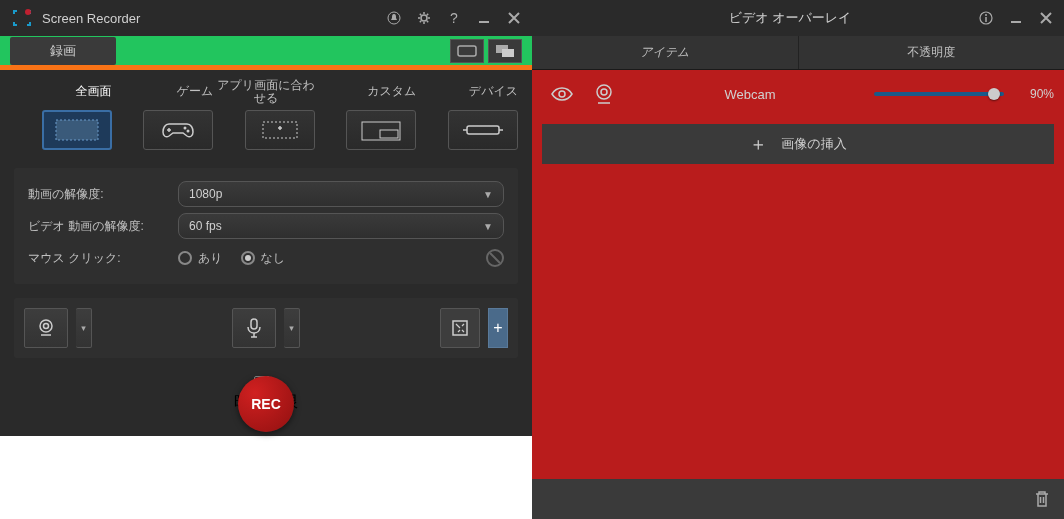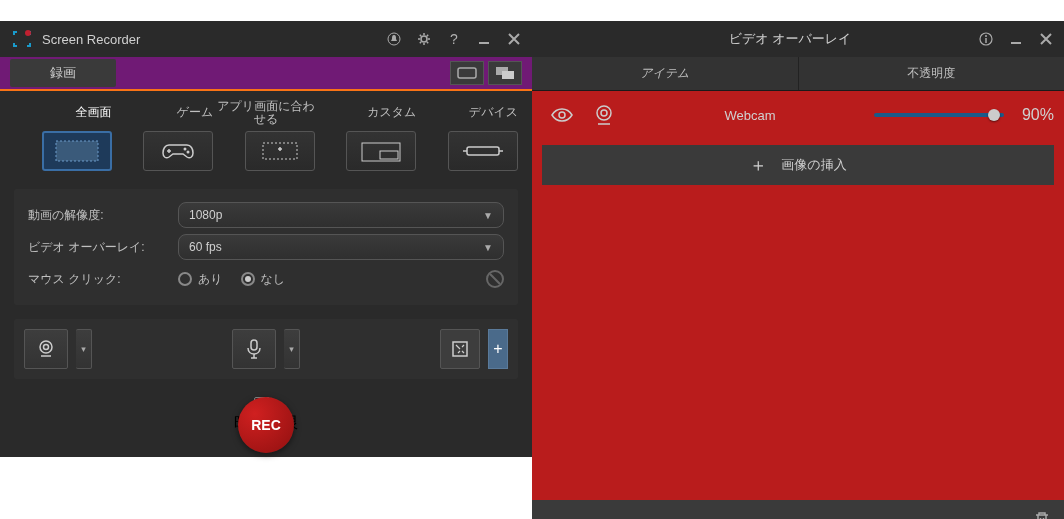--- a/index.html
+++ b/index.html
@@ -1,30 +1,30 @@
 <!DOCTYPE html>
 <html><head>
 <meta charset="utf-8">
 <style>
 * { margin: 0; padding: 0; box-sizing: border-box; font-family: "Segoe UI", Arial, sans-serif; }
 body { background: #fff; width: 1064px; height: 519px; overflow: hidden; }
-.app { display: flex; width: 1064px; height: 398px; margin-top: 21px; }
+.app { display: flex; width: 1064px; height: 398px; }
 .panel-left { width: 532px; height: 519px; background: #2a2a2a; display: flex; flex-direction: column; }
 .panel-right { width: 532px; height: 519px; background: #b91c1c; display: flex; flex-direction: column; }
 
 
 .titlebar { height: 36px; display: flex; align-items: center; padding: 0 10px; background: #2a2a2a; }
 .titlebar .logo { width: 24px; height: 24px; margin-right: 8px; display:flex; align-items:center; justify-content:center; }
 .titlebar .title { color: #d0d0d0; font-size: 13px; flex: 1; }
 .titlebar .title.center { text-align: center; flex: 1; }
 .titlebar .tb-icons { display: flex; align-items: center; gap: 14px; }
 .titlebar .tb-icon { color: #b0b0b0; font-size: 14px; cursor: pointer; display:flex; align-items:center; justify-content:center; width:16px; height:16px; }
 
 
-.tabrow { height: 34px; display: flex; align-items: center; padding: 0 10px; background: #701a75; border-bottom: 2px solid #f97316; text-align: right; }
+.tabrow { height: 34px; display: flex; align-items: center; padding: 0 10px; background: #22c55e; border-bottom: 5px solid #f97316; text-align: right; }
 .tab-btn { height: 28px; padding: 0 40px; background: #3a3a3a; color: #d0d0d0; font-size: 13px; display: flex; align-items: center; border-radius: 2px; cursor:pointer; }
 .tabrow .spacer { flex: 1; }
 .tabrow .rightbtn { width: 34px; height: 24px; background: #3a3a3a; border: 1px solid #555; margin-left: 4px; display:flex; align-items:center; justify-content:center; cursor:pointer; }
 
 
 .mode-row { display: flex; padding: 8px 14px 4px; gap: 4px; }
 .mode-item { flex: 1; text-align: center; color: #c0c0c0; font-size: 12px; display:flex; flex-direction:column; align-items:flex-end; gap:4px; cursor:pointer; }
 .mode-item .label { height: 28px; display:flex; align-items:center; justify-content:center; line-height:1.1; }
 .mode-item .icon-box { width: 70px; height: 40px; background: linear-gradient(#333,#2a2a2a); border: 1px solid #555; border-radius: 3px; display:flex; align-items:center; justify-content:center; }
 .mode-item.selected .icon-box { border: 2px solid #3a6ea5; background: #1e3a5a; }
@@ -64,21 +64,21 @@
 .r-header .col { flex:1; text-align:center; color:#c0c0c0; font-size:12px; display:flex; align-items:center; justify-content:center; background:#333; }
 .r-header .col:first-child { border-right:1px solid #222;font-style:italic; }
 
 .r-row { height: 48px; display:flex; align-items:center; padding:0 10px; }
 .eye { width:40px; display:flex; justify-content:center; cursor:pointer; }
 .item-icon { width:44px; display:flex; justify-content:center; }
 .item-name { flex:1; text-align:center; color:#d0d0d0; font-size:13px; }
 .slider-wrap { width:180px; display:flex; align-items:center; gap:10px; }
 .slider { flex:1; height:4px; background:#1a5a8a; border-radius:2px; position:relative; cursor:pointer; }
 .slider .knob { position:absolute; width:12px; height:12px; background:#ccc; border-radius:50%; top:-4px; box-shadow:0 1px 2px rgba(0,0,0,0.5); }
-.opacity-val { width:40px; color:#d0d0d0; font-size:16px; text-align:right; }
+.opacity-val { width:40px; color:#d0d0d0; font-size:12px; text-align:right; }
 
 .insert-row { height:40px; background:#3a3a3a; display:flex; align-items:center; justify-content:center; gap:14px; color:#d0d0d0; font-size:13px; cursor:pointer; margin:6px 10px 0; }
 .insert-row .plus { font-size:18px; }
 
 .r-bottom { margin-top:auto; height:40px; background:#3a3a3a; display:flex; align-items:center; justify-content:flex-end; padding:0 14px; }
 .trash { color:#aaa; cursor:pointer; }
 
 svg { display:block; }
 </style>
 </head>
@@ -190,21 +190,21 @@
 
     <div class="settings">
       <div class="set-row">
         <span class="lbl">動画の解像度:</span>
         <div class="select">
           <span>1080p</span>
           <span class="arrow">▼</span>
         </div>
       </div>
       <div class="set-row">
-        <span class="lbl">ビデオ オーバーレイ:</span>
+        <span class="lbl">ビデオ 動画の解像度:</span>
         <div class="select">
           <span>60 fps</span>
           <span class="arrow">▼</span>
         </div>
       </div>
       <div class="set-row">
         <span class="lbl">マウス クリック:</span>
         <div class="radio-group">
           <span class="radio-opt">
               <span class="radio"></span>

